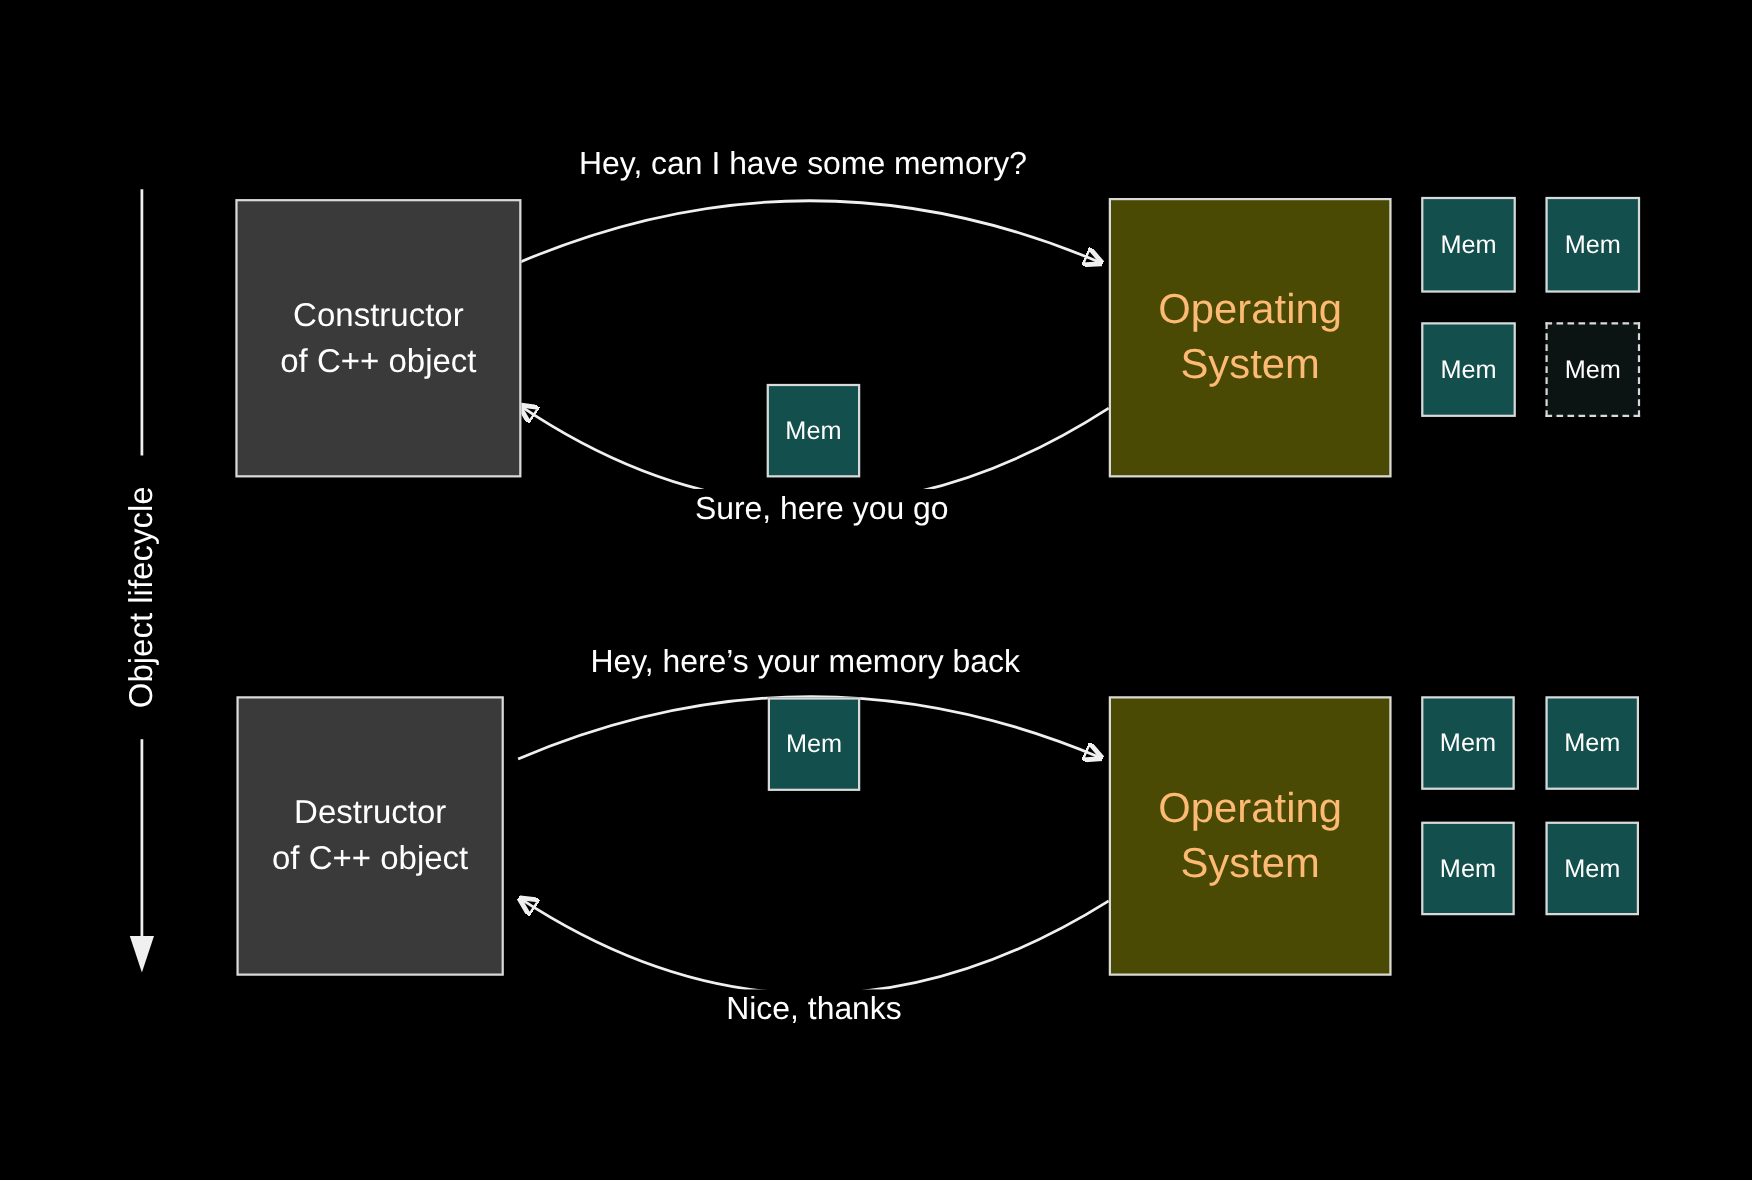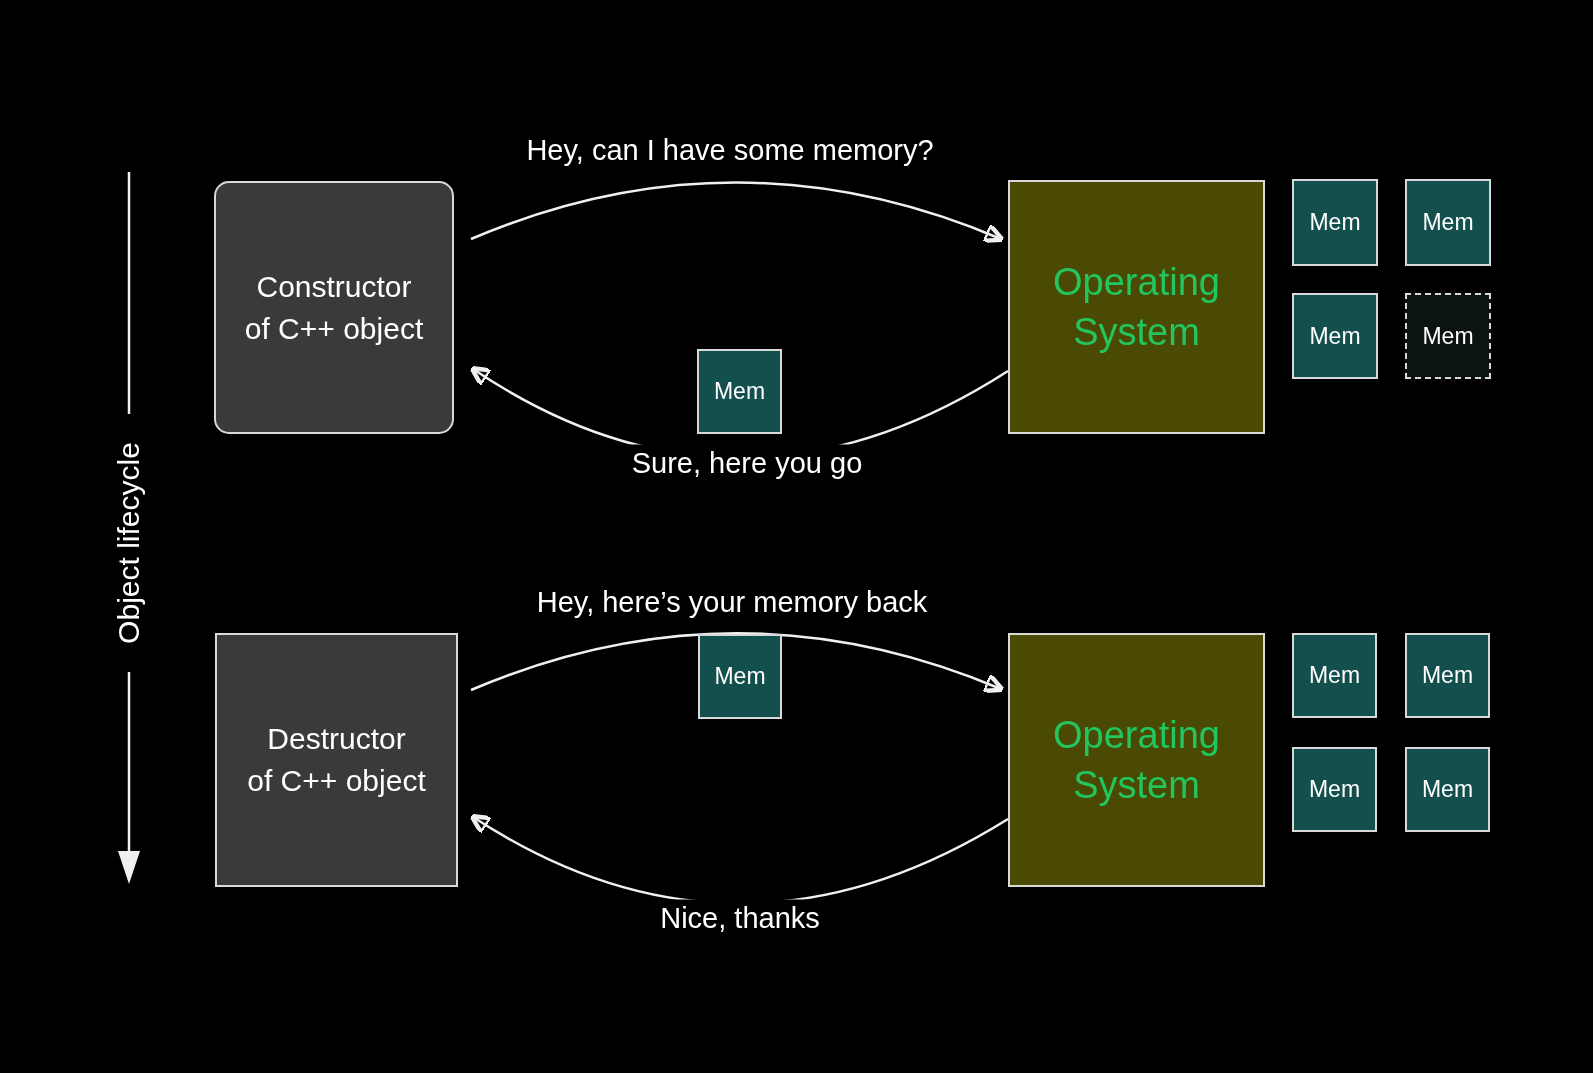--- a/index.html
+++ b/index.html
@@ -41,21 +41,21 @@
   }
   .actor-box {
     background: var(--actor-box-fill, #3a3a3a);
     font-size: 30px;
     line-height: 1.4;
   }
   .os-box {
     background: var(--os-box-fill, #4a4a05);
     font-size: 38px;
     line-height: 1.32;
-    color: #22c55e;
+    color: #fdba74;
   }
   .mem-box {
     background: var(--mem-box-fill, #134f4c);
     font-size: 23px;
   }
   .mem-box.dashed {
     background: var(--mem-box-freed-fill, #0c1413);
     border: 2px dashed var(--box-border, #d9d9d9);
   }
   .speech {
@@ -95,21 +95,21 @@
 
     <path d="M 471 239 Q 736 126 1001 239" marker-end="url(#arrowhead)"></path>
     <path d="M 1008 371 Q 736 546 473 369" marker-end="url(#arrowhead)"></path>
 
     <path d="M 471 690 Q 736 577 1001 689" marker-end="url(#arrowhead)"></path>
     <path d="M 1008 819 Q 736 989 473 817" marker-end="url(#arrowhead)"></path>
   </svg>
 
   <div class="axis-label" style="left:129px; top:543px;">Object lifecycle</div>
 
-  <div class="box actor-box" style="left:214px; top:181px; width:240px; height:253px;border-radius:15px;">
+  <div class="box actor-box" style="left:214px; top:181px; width:260px; height:253px;">
     <div>Constructor</div>
     <div>of C++ object</div>
   </div>
 
   <div class="box os-box" style="left:1008px; top:180px; width:257px; height:254px;">
     <div>Operating</div>
     <div>System</div>
   </div>
 
   <div class="speech" style="left:730px; top:150px;">Hey, can I have some memory?</div>

